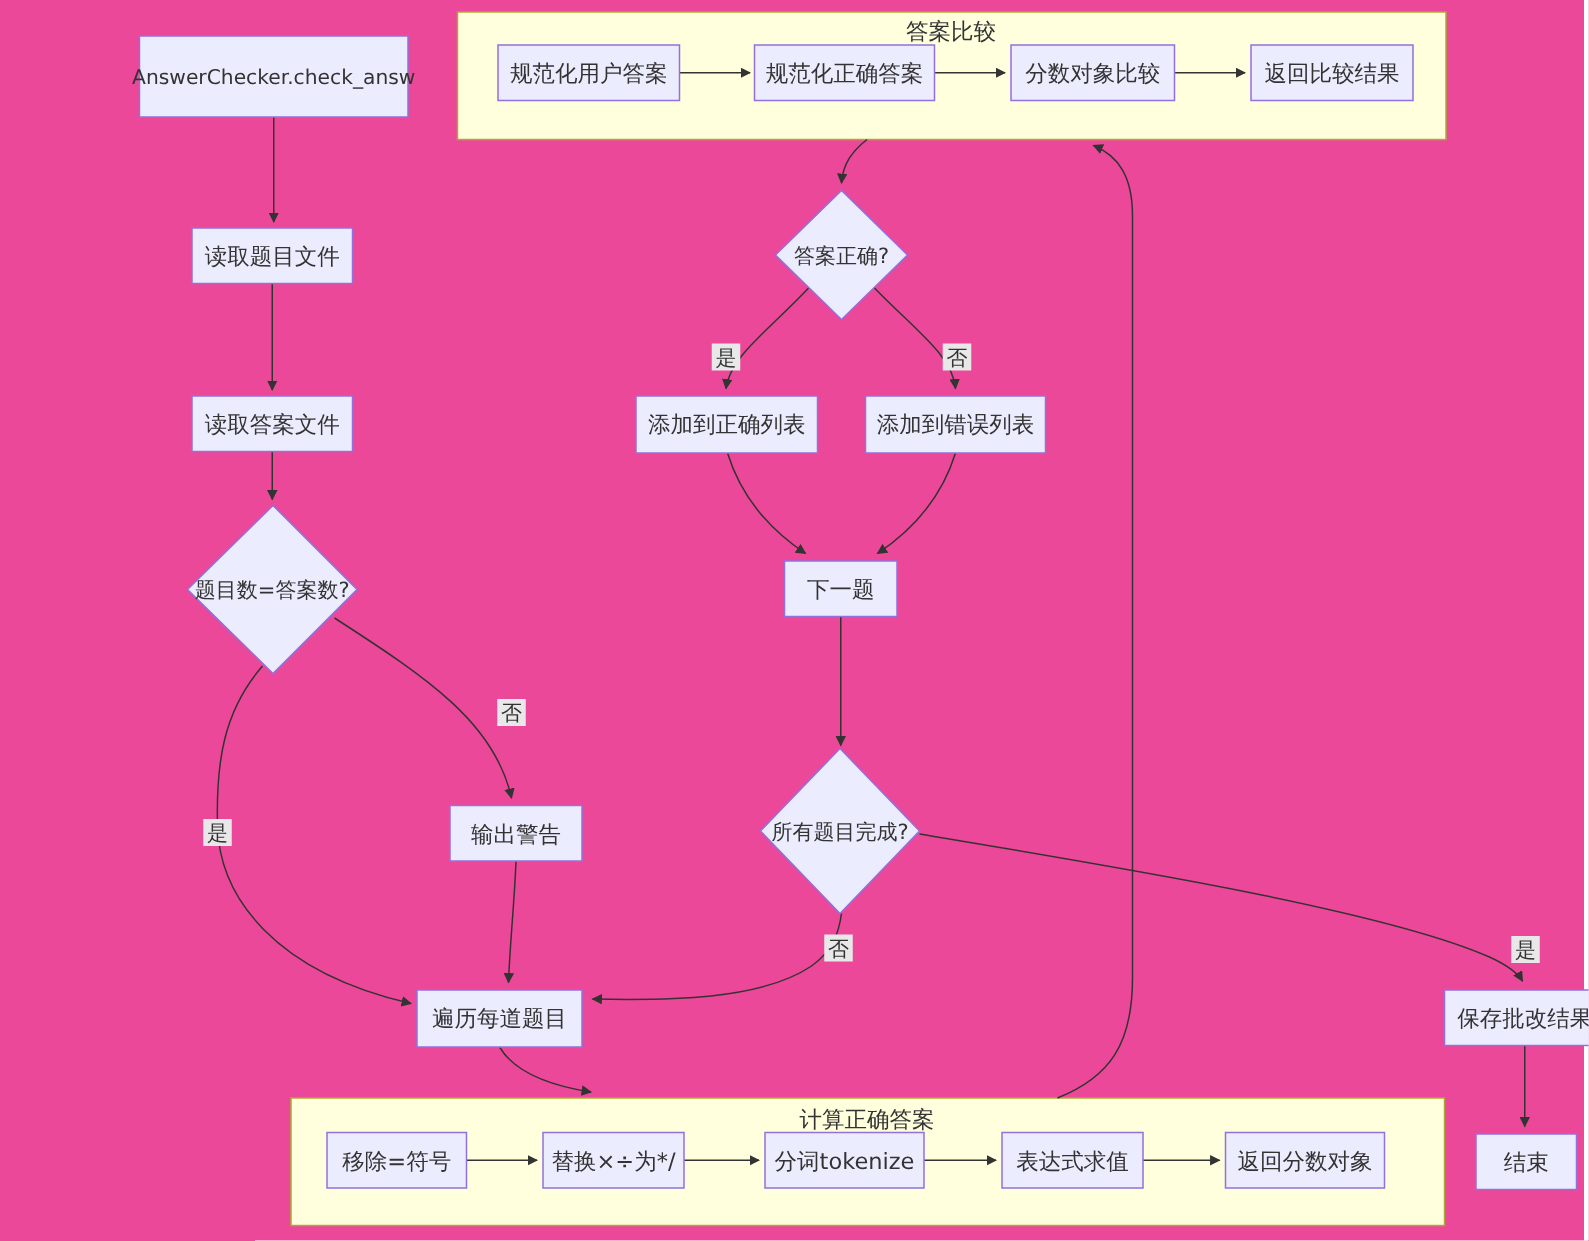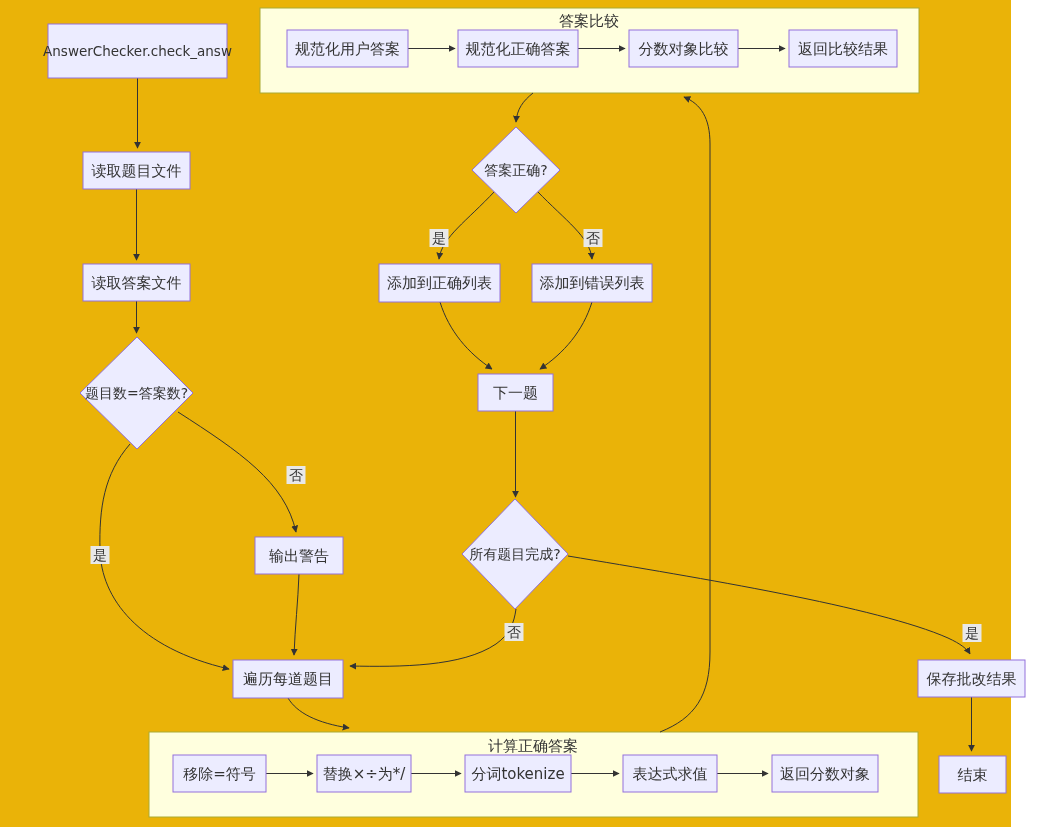--- a/index.html
+++ b/index.html
@@ -1,17 +1,17 @@
 <!DOCTYPE html>
 <html><head>
 <meta charset="utf-8">
 <style>
   html,body { margin:0; padding:0; background:#ffffff; }
-  .canvas { position:relative; width:1011px; height:827px; background:#eab308;
-            font-family:"DejaVu Sans","Liberation Sans",sans-serif; }
+  .canvas { position:relative; width:1011px; height:827px; background:#ec4899;
+            font-family:"DejaVu Sans","Liberation Sans",sans-serif;padding-left:45px; }
   svg { display:block; }
   .node-box { fill:#ECECFF; stroke:#9370DB; stroke-width:1px; }
   .diamond { fill:#ECECFF; stroke:#9370DB; stroke-width:1px; }
   .subgraph-box { fill:#ffffde; stroke:#aaaa33; stroke-width:1px; }
   .edge { fill:none; stroke:#333333; stroke-width:1px; }
   .nlabel { font-size:15px; fill:#333333; text-anchor:middle; }
   .latin { font-size:13.5px; }
   .dlabel { font-size:14px; fill:#333333; text-anchor:middle; }
   .sg-title { font-size:15px; fill:#333333; text-anchor:middle; }
   .elabel-bg { fill:#e8e8e8; }

